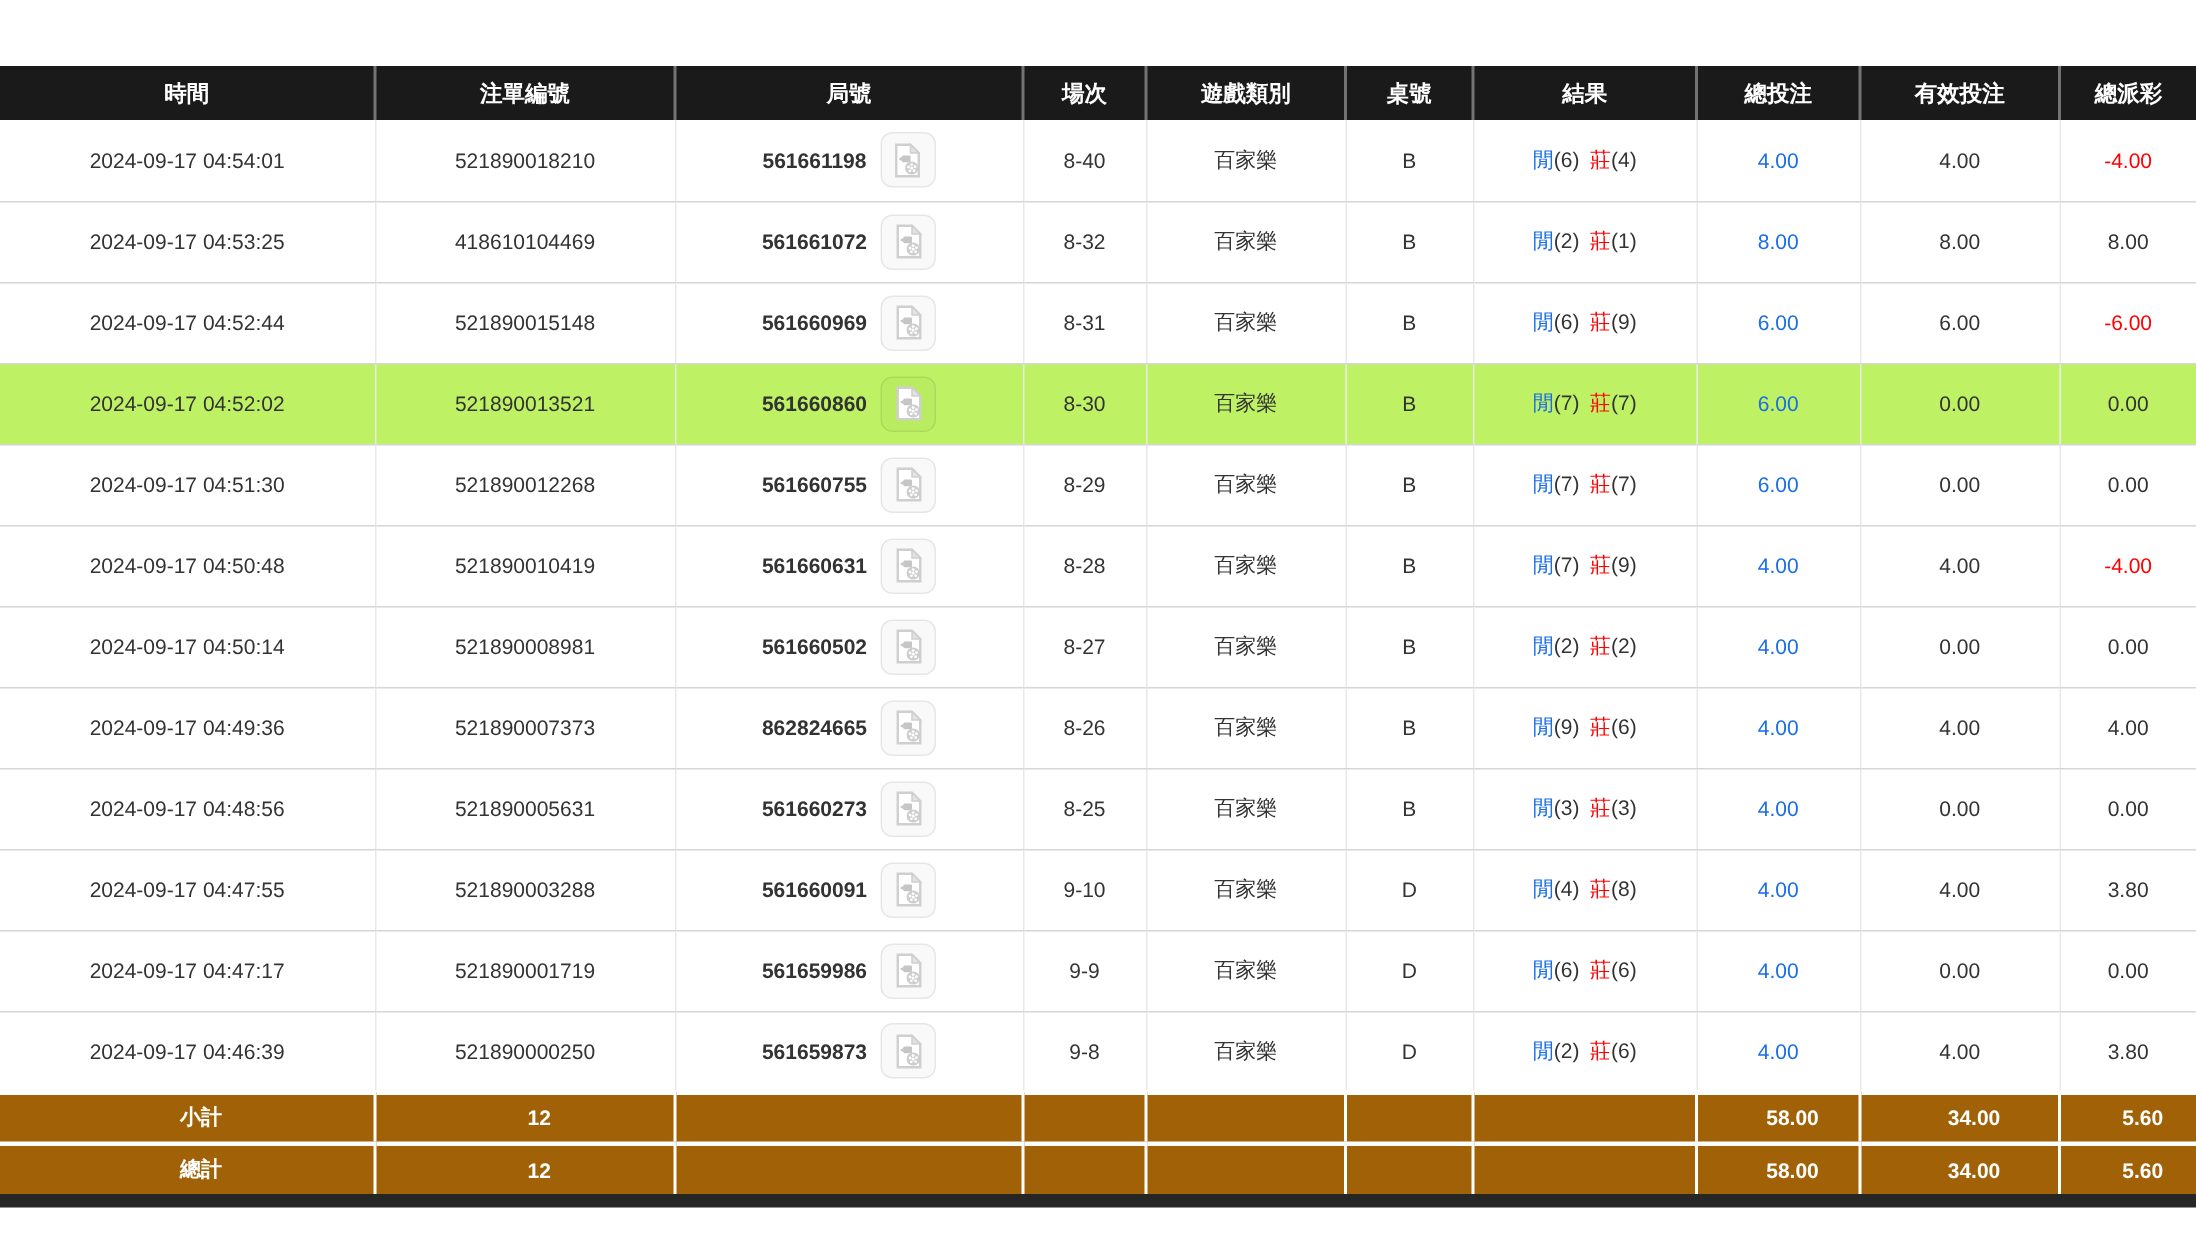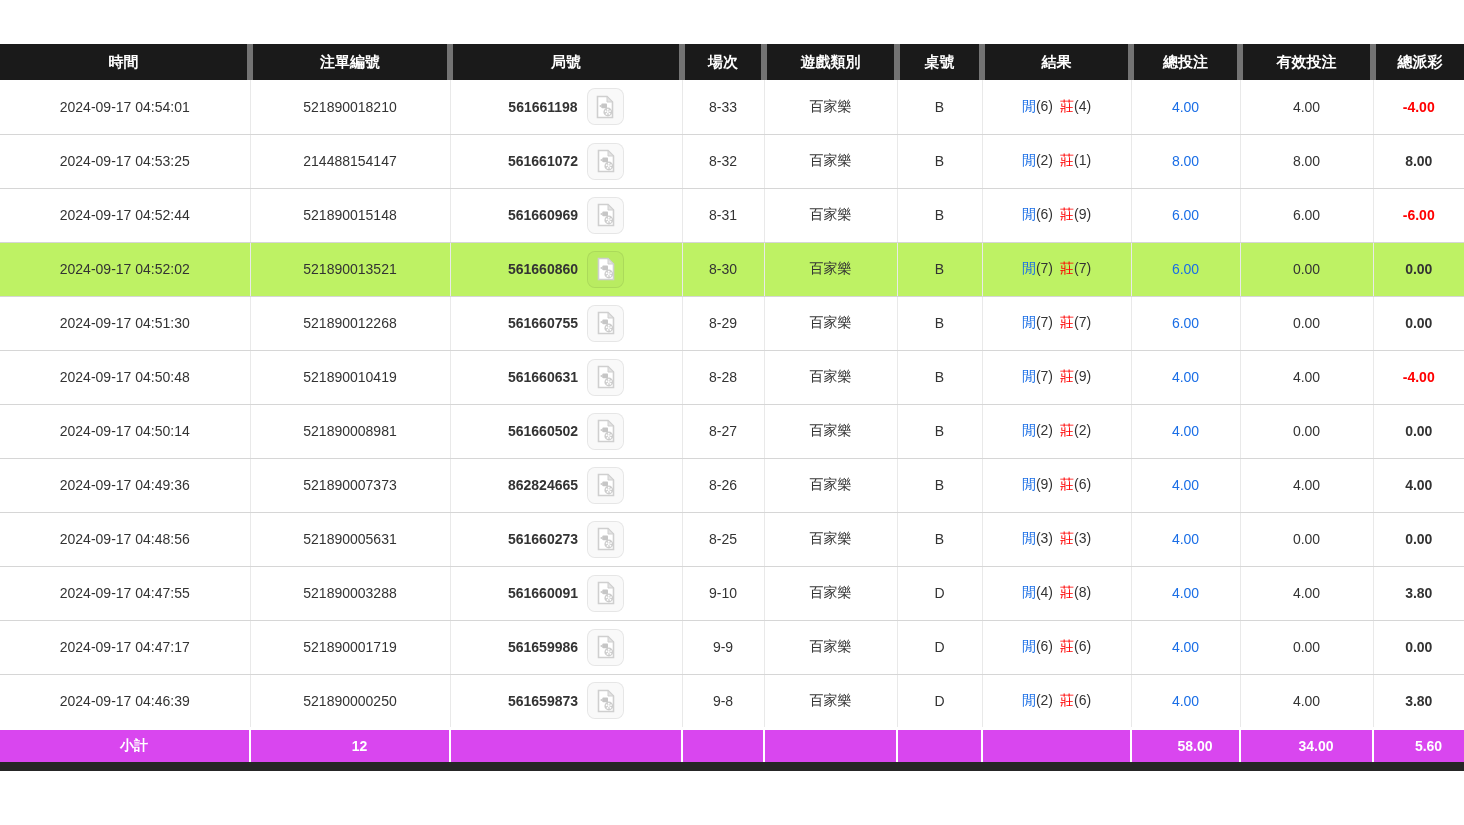--- a/index.html
+++ b/index.html
@@ -10,54 +10,54 @@
     color:#333;
   }
   .page { padding-top:44px; }
   table { width:1464px; border-collapse:collapse; table-layout:fixed; }
 
   
   thead th {
     background:#1a1a1a; color:#ffffff;
     height:36px; font-size:15px; font-weight:700;
     text-align:center; vertical-align:middle;
-    border-left:6px solid #737373;
+    border-left:2px solid #737373;
   }
   thead th:first-child { border-left:none;margin-top:33px; }
 
   
   tbody td {
     height:54px; background:#ffffff;
     border-bottom:1px solid #d6d6d6;
     border-right:1px solid #e9e9e9;
     text-align:center; vertical-align:middle;
     font-size:14px; color:#333;
   }
-  tbody td:last-child { border-right:none;font-weight:bold; }
+  tbody td:last-child { border-right:none; }
   tbody tr.highlight td { background:#bef264; }
 
   .blue { color:#1a6ee6; }
   .neg  { color:#ff0000; }
   .player-char { color:#1a6ee6; }
   .banker-char { color:#ff0000; }
   .score { color:#333; }
   .score.gap { margin-right:7px; }
 
   .round-wrap { display:inline-flex; align-items:center; gap:9px;font-weight:bold; }
   .video-btn {
     width:37px; height:37px; border-radius:8px;
     border:1px solid rgba(0,0,0,0.08);
     background:rgba(0,0,0,0.025);
     display:inline-flex; align-items:center; justify-content:center;
     cursor:pointer; padding:0;
   }
 
   
   tfoot td {
-    background:#d946ef; color:#ffffff;
+    background:#a16207; color:#ffffff;
     height:34px; font-size:14px; font-weight:700;
     text-align:center; vertical-align:middle;
     border-top:3px solid #ffffff;
     border-right:2px solid #ffffff;
     padding-left:19px;
   }
   tfoot td:last-child { border-right:none;text-align:center; }
 
   .bottom-bar { width:1464px; height:9px; background:#262626; }
 </style>
@@ -109,33 +109,33 @@
             <circle cx="13.8" cy="17" r="1.05" fill="#ffffff"></circle>
             <circle cx="13.8" cy="14.7" r="0.95" fill="#ffffff"></circle>
             <circle cx="11.7" cy="16.3" r="0.95" fill="#ffffff"></circle>
             <circle cx="12.6" cy="18.9" r="0.95" fill="#ffffff"></circle>
             <circle cx="15.4" cy="18.8" r="0.95" fill="#ffffff"></circle>
             <circle cx="16" cy="16.1" r="0.95" fill="#ffffff"></circle>
           </svg>
         </button>
       </span>
     </td>
-    <td>8-33</td>
+    <td>8-40</td>
     <td>百家樂</td>
     <td>B</td>
     <td>
       <span class="player-char">閒</span><span class="score gap">(6)</span><span class="banker-char">莊</span><span class="score">(4)</span>
     </td>
     <td class="blue">4.00</td>
     <td>4.00</td>
     <td class="neg">-4.00</td>
   </tr>
         <tr>
     <td>2024-09-17 04:53:25</td>
-    <td>214488154147</td>
+    <td>418610104469</td>
     <td>
       <span class="round-wrap">
         <span>561661072</span>
         <button class="video-btn">
           <svg width="22" height="24" viewBox="0 0 22 24" aria-hidden="true">
             <path d="M3.5 1.5 h9.5 l5.5 5.5 v15.5 h-15 z" fill="#ffffff" stroke="#cfcfcf" stroke-width="1.6"></path>
             <path d="M13 1.5 l5.5 5.5 h-5.5 z" fill="#e3e3e3" stroke="#cfcfcf" stroke-width="1"></path>
             <path d="M7.6 9.4 l-2.6 1.6 v-0.0 l2.6 1.6 z" fill="#c6c6c6"></path>
             <rect x="7.4" y="8.6" width="5.6" height="4.6" rx="0.8" fill="#c6c6c6"></rect>
             <circle cx="13.8" cy="17" r="4.4" fill="#cdcdcd"></circle>
@@ -486,20 +486,32 @@
       <span class="player-char">閒</span><span class="score gap">(2)</span><span class="banker-char">莊</span><span class="score">(6)</span>
     </td>
     <td class="blue">4.00</td>
     <td>4.00</td>
     <td>3.80</td>
   </tr>
       </tbody>
     <tfoot>
       <tr>
         <td>小計</td>
+        <td>12</td>
+        <td></td>
+        <td></td>
+        <td></td>
+        <td></td>
+        <td></td>
+        <td>58.00</td>
+        <td>34.00</td>
+        <td>5.60</td>
+      </tr>
+      <tr>
+        <td>總計</td>
         <td>12</td>
         <td></td>
         <td></td>
         <td></td>
         <td></td>
         <td></td>
         <td>58.00</td>
         <td>34.00</td>
         <td>5.60</td>
       </tr>

